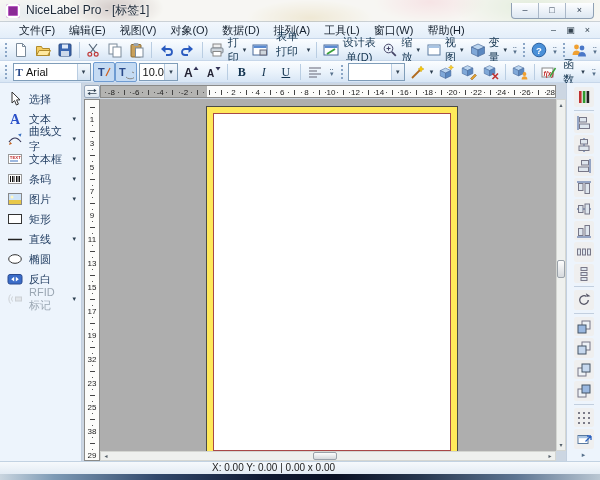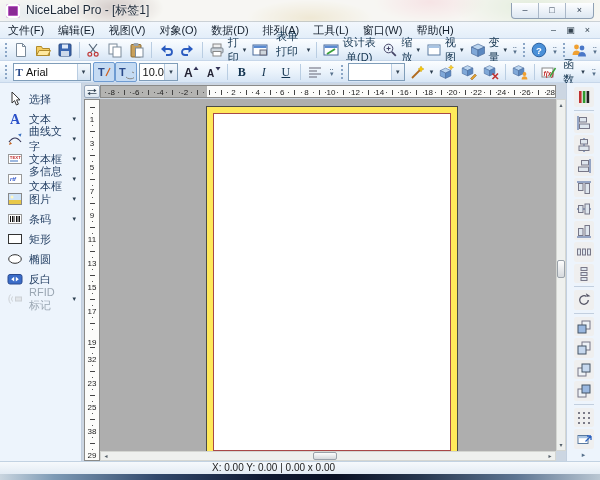--- a/index.html
+++ b/index.html
@@ -19,21 +19,21 @@
   #app-logo{width:14px;height:14px;border-radius:3px;background:#8b2a96;
     box-shadow:inset 0 0 0 2px #fff, inset 0 0 0 3px #b65ac0;margin-right:6px;flex:0 0 auto;}
   #title-text{font-size:12px;color:#1d2a38;text-shadow:0 0 3px #fff;white-space:nowrap;}
   #window-controls{margin-left:auto;display:flex;border:1px solid #8fa0b4;border-top:none;
     border-radius:0 0 4px 4px;overflow:hidden;background:linear-gradient(#fdfeff,#dde7f2);}
   .wbtn{width:27px;height:15px;font-size:9px;line-height:14px;text-align:center;color:#2a3a4e;
     border-right:1px solid #aab8c8;cursor:default;}
   .wbtn:last-child{border-right:none;}
   
   #menubar{left:0;top:22px;width:600px;height:17px;background:linear-gradient(#f2f7fd,#e3eef9);
-    border-bottom:1px solid #c7d7ea;display:flex;align-items:center;padding-left:1px;}
+    border-bottom:1px solid #c7d7ea;display:flex;align-items:center;padding-left:12px;}
   .menu-item{font-size:11px;color:#15202e;padding:1px 7px;cursor:default;}
   #mdi-controls{margin-left:auto;display:flex;align-items:center;padding-right:6px;gap:4px;}
   .mdibtn{font-size:9px;color:#33424f;width:13px;text-align:center;}
   
   .toolbar{left:0;width:600px;height:22px;background:linear-gradient(#fbfdff,#e9f2fb 55%,#d8e6f5);
     border-bottom:1px solid #c7d7ea;display:flex;align-items:center;padding-left:2px;}
   #toolbar-standard{top:39px;} #toolbar-text{top:61px;}
   .grip{width:4px;height:15px;margin:0 3px 0 2px;
     background-image:radial-gradient(circle,#8ba6c6 1px,transparent 1.2px);background-size:4px 4px;}
   .tsep{width:1px;height:16px;background:#b9cde2;margin:0 3px;}
@@ -498,54 +498,53 @@
             <path d="M3 10h8" stroke="#3a70c0"></path>
           </svg>
         </span>
         <span>文本框</span>
         <span class="dd">▾</span>
       </div>
       <div class="toolbox-item">
         <span style="display: flex;">
           <svg viewBox="0 0 16 16">
             <rect x="1.5" y="3.5" width="13" height="9" fill="#fff" stroke="#999"></rect>
-            <text x="3" y="10.2" font-size="5.6" fill="#2a50c8" font-style="italic" font-weight="bold">rtf</text>
-          </svg>
-        </span>
-        <span>多信息文本框</span>
+            <path d="M3.5 5v6M5.5 5v6M7 5v6M9.5 5v6M11 5v6M12.5 5v6" stroke="#111"></path>
+          </svg>
+        </span>
+        <span>条码</span>
         <span class="dd">▾</span>
       </div>
       <div class="toolbox-item">
         <span style="display: flex;">
           <svg viewBox="0 0 16 16">
             <rect x="1.5" y="2.5" width="13" height="11" fill="#cfe4f8" stroke="#888"></rect>
             <rect x="2" y="9" width="12" height="4" fill="#e8c84a"></rect>
             <circle cx="5" cy="6" r="1.5" fill="#fff8c0"></circle>
           </svg>
         </span>
         <span>图片</span>
         <span class="dd">▾</span>
       </div>
       <div class="toolbox-item">
         <span style="display: flex;">
           <svg viewBox="0 0 16 16">
-            <rect x="1.5" y="3.5" width="13" height="9" fill="#fff" stroke="#999"></rect>
-            <path d="M3.5 5v6M5.5 5v6M7 5v6M9.5 5v6M11 5v6M12.5 5v6" stroke="#111"></path>
-          </svg>
-        </span>
-        <span>条码</span>
+            <rect x="1.5" y="3.5" width="13" height="9" fill="#fff" stroke="#333"></rect>
+          </svg>
+        </span>
+        <span>矩形</span>
+      </div>
+      <div class="toolbox-item">
+        <span style="display: flex;">
+          <svg viewBox="0 0 16 16">
+            <path d="M1 8.5h14" stroke="#222" stroke-width="1.5"></path>
+          </svg>
+        </span>
+        <span>直线</span>
         <span class="dd">▾</span>
-      </div>
-      <div class="toolbox-item">
-        <span style="display: flex;">
-          <svg viewBox="0 0 16 16">
-            <rect x="1.5" y="3.5" width="13" height="9" fill="#fff" stroke="#333"></rect>
-          </svg>
-        </span>
-        <span>矩形</span>
       </div>
       <div class="toolbox-item">
         <span style="display: flex;">
           <svg viewBox="0 0 16 16">
             <ellipse cx="8" cy="8" rx="6.3" ry="4.3" fill="#fff" stroke="#333"></ellipse>
           </svg>
         </span>
         <span>椭圆</span>
       </div>
       <div class="toolbox-item">
@@ -657,21 +656,21 @@
   <div class="abs" id="v-ruler">
       <span class="rlabv" style="top: 19px;">1</span>
       <span class="rlabv" style="top: 43px;">3</span>
       <span class="rlabv" style="top: 67px;">5</span>
       <span class="rlabv" style="top: 91px;">7</span>
       <span class="rlabv" style="top: 115px;">9</span>
       <span class="rlabv" style="top: 139px;">11</span>
       <span class="rlabv" style="top: 163px;">13</span>
       <span class="rlabv" style="top: 187px;">15</span>
       <span class="rlabv" style="top: 211px;">17</span>
-      <span class="rlabv" style="top: 242px;">19</span>
+      <span class="rlabv" style="top: 235px;">19</span>
       <span class="rlabv" style="top: 259px;">32</span>
       <span class="rlabv" style="top: 283px;">23</span>
       <span class="rlabv" style="top: 307px;">25</span>
       <span class="rlabv" style="top: 331px;">38</span>
       <span class="rlabv" style="top: 355px;">29</span>
       <div class="tickv" style="top: 7px;"></div>
       <div class="dotv" style="top: 13px;"></div>
       <div class="dotv" style="top: 25px;"></div>
       <div class="tickv" style="top: 31px;"></div>
       <div class="dotv" style="top: 37px;"></div>

